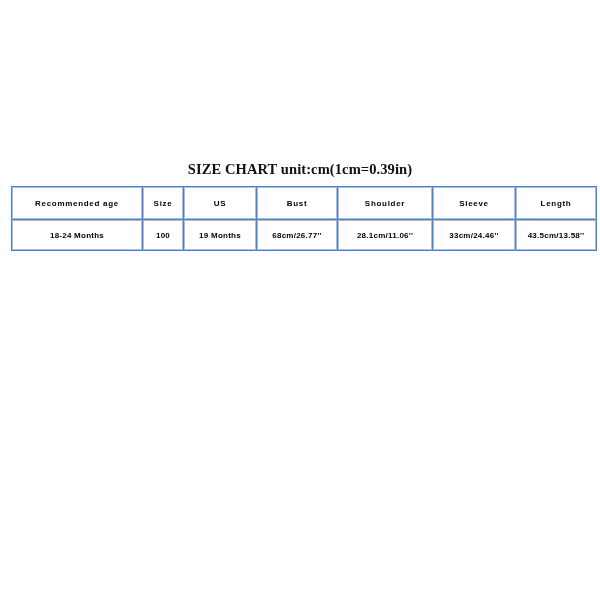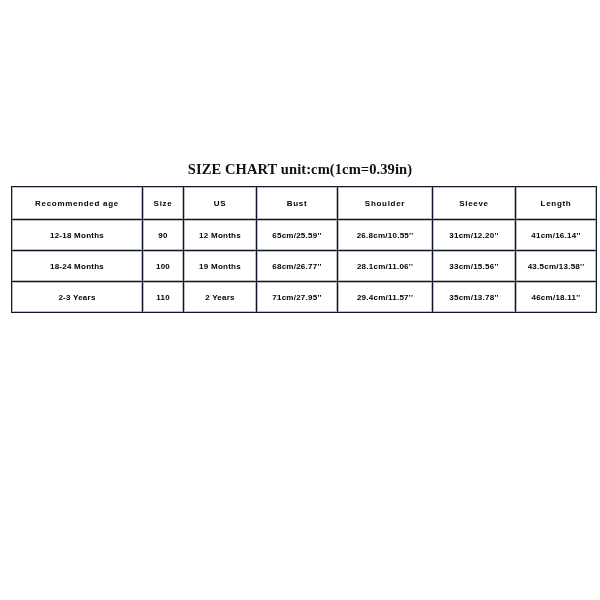--- a/index.html
+++ b/index.html
@@ -36,21 +36,21 @@
     position: absolute;
     left: 11px;
     top: 186px;
     width: 578px;
   }
   table.size-chart {
     width: 578px;
     border-collapse: separate;
     border-spacing: 1px;
     table-layout: fixed;
-    background: #0f172a;
+    background: #3b82f6;
   }
   table.size-chart td,
   table.size-chart th {
     border: 1px solid #bcbcbc;
     background: #ffffff;
     text-align: center;
     vertical-align: middle;
     font-family: "Liberation Sans", sans-serif;
     font-weight: bold;
     font-size: 8px;
@@ -98,43 +98,25 @@
           <th>Size</th>
           <th>US</th>
           <th>Bust</th>
           <th>Shoulder</th>
           <th>Sleeve</th>
           <th>Length</th>
         </tr>
       </thead>
       <tbody>
         <tr>
-          <td>12-18 Months</td>
-          <td>90</td>
-          <td>12 Months</td>
-          <td>65cm/25.59''</td>
-          <td>26.8cm/10.55''</td>
-          <td>31cm/12.20''</td>
-          <td>41cm/16.14''</td>
-        </tr>
-        <tr>
           <td>18-24 Months</td>
           <td>100</td>
           <td>19 Months</td>
           <td>68cm/26.77''</td>
           <td>28.1cm/11.06''</td>
-          <td>33cm/15.56''</td>
+          <td>33cm/24.46''</td>
           <td>43.5cm/13.58''</td>
-        </tr>
-        <tr>
-          <td>2-3 Years</td>
-          <td>110</td>
-          <td>2 Years</td>
-          <td>71cm/27.95''</td>
-          <td>29.4cm/11.57''</td>
-          <td>35cm/13.78''</td>
-          <td>46cm/18.11''</td>
         </tr>
       </tbody>
     </table>
   </div>
 
 </div>
 
 </body></html>

